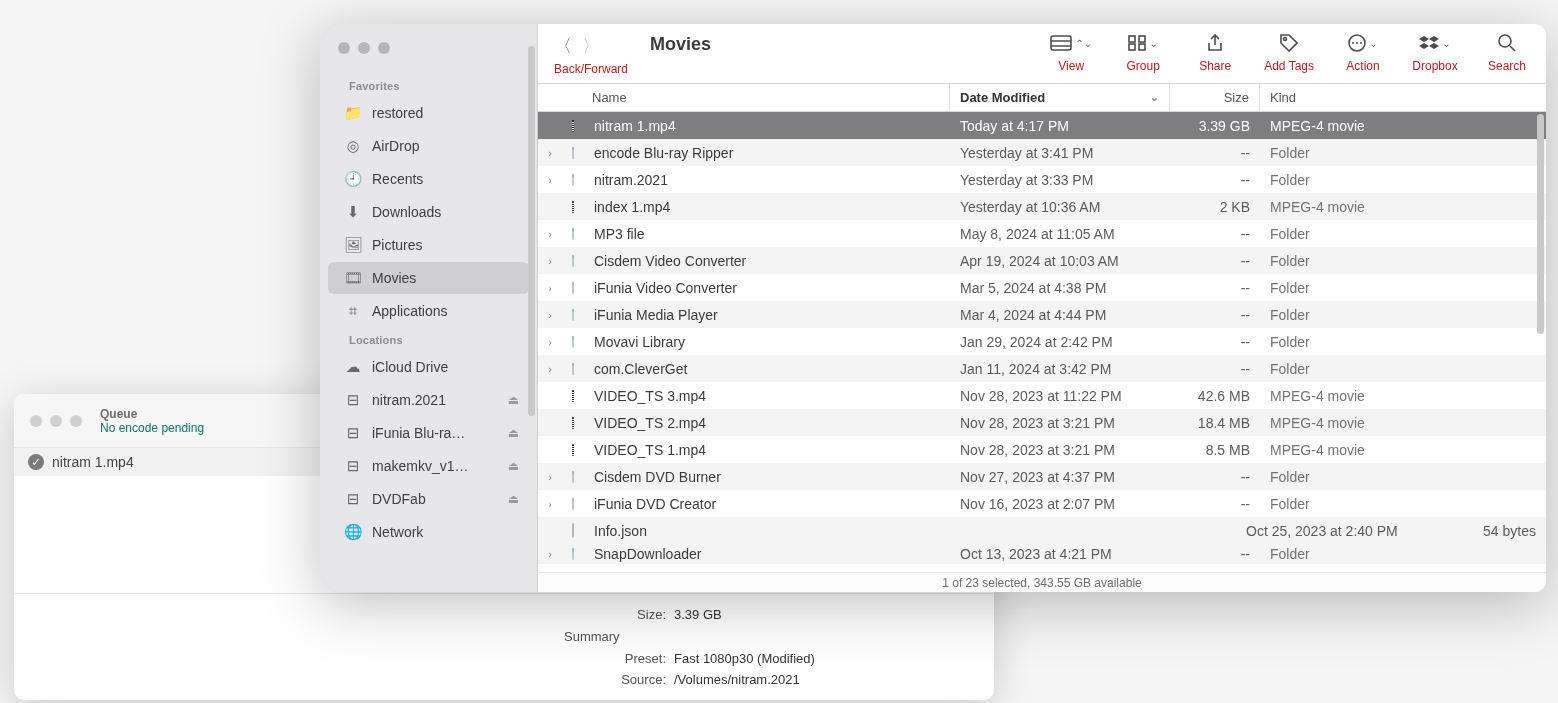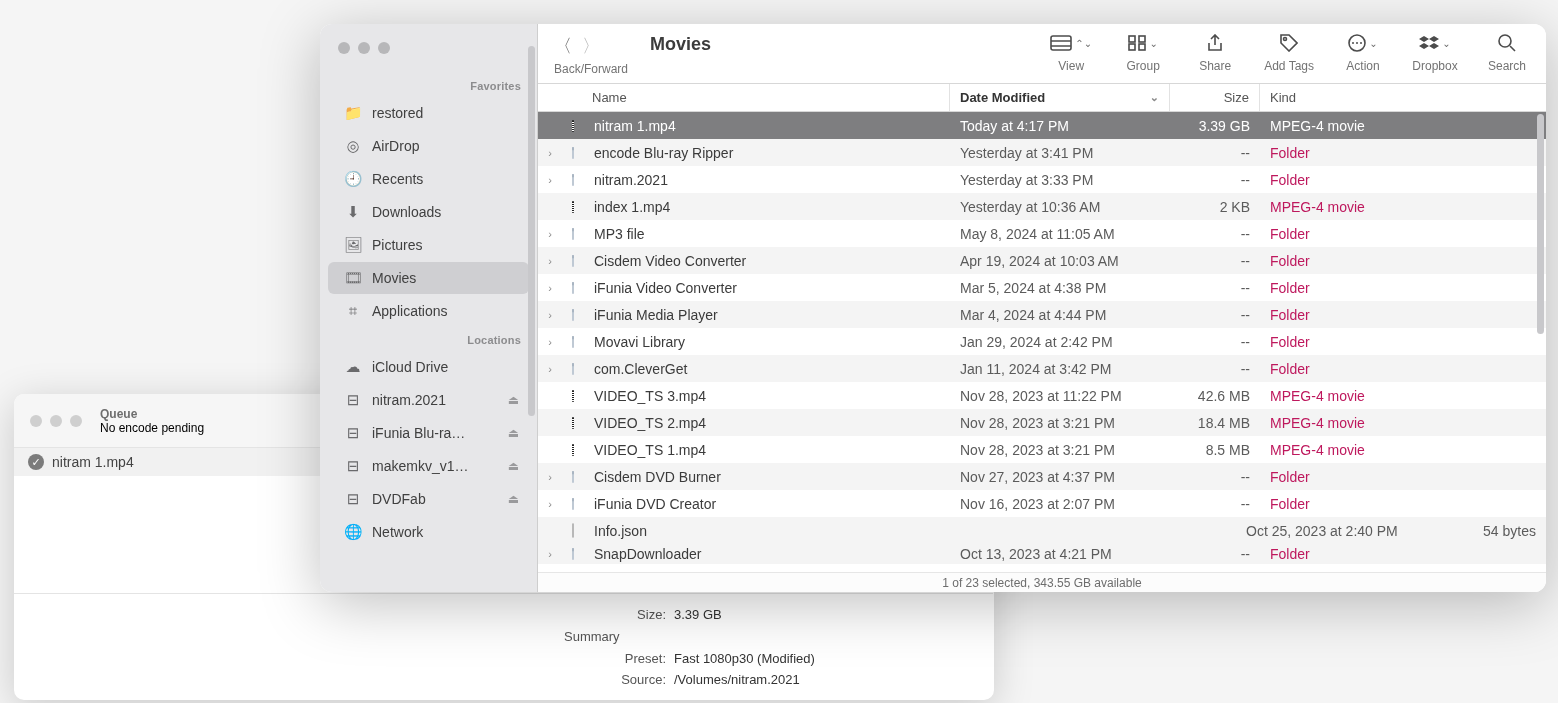--- a/index.html
+++ b/index.html
@@ -30,21 +30,21 @@
   height: 54px;
   background: #f6f6f6;
   border-bottom: 1px solid #e4e4e4;
   display: flex;
   align-items: center;
   padding: 0 16px;
 }
 .traffic { display:flex; gap:8px; margin-right:18px; }
 .dot { width:12px; height:12px; border-radius:50%; background:#cfcfcf; }
 .queue-title { font-size:12px; font-weight:600; color:#6e6e6e; }
-.queue-sub { font-size:12px; color:#000000; }
+.queue-sub { font-size:12px; color:#0f766e; }
 .queue-body { background:#fff; }
 .queue-row {
   display:flex; align-items:center; height:28px; padding:0 14px;
   background:#f1f1f1; font-size:14px; color:#444;
 }
 .check-circle {
   width:16px; height:16px; border-radius:50%; background:#7b7b7b;
   display:inline-flex; align-items:center; justify-content:center;
   color:#fff; font-size:11px; margin-right:8px;
 }
@@ -76,21 +76,21 @@
   width:218px;
   background:#e7e7e9;
   border-right:1px solid #cecece;
   padding-top:18px;
   position:relative;
 }
 .sidebar .traffic { margin-left:18px; margin-bottom:20px; }
 .sidebar .dot { background:#b7b7b9; }
 .side-heading {
   font-size:11px; font-weight:700; color:#8c8c8e;
-  padding:6px 16px 4px 12px; letter-spacing:.2px;text-align:right;
+  padding:6px 16px 4px 29px; letter-spacing:.2px;
 }
 .side-item {
   display:flex; align-items:center; gap:10px;
   height:32px; padding:0 16px; font-size:14px; color:#404040;
   border-radius:6px; margin:1px 8px; cursor:default;
   position:relative;
 }
 .side-item.selected { background:#cfcfd2; }
 .side-icon { width:18px; text-align:center; color:#6a6a6c; font-size:15px; }
 .eject { position:absolute; right:10px; color:#9a9a9c; font-size:12px; }
@@ -102,21 +102,21 @@
 
 .finder-main { flex:1; display:flex; flex-direction:column; background:#fff; position:relative;}
 .toolbar {
   height:60px; display:flex; align-items:flex-start;
   padding:8px 16px 0 16px; gap:26px;
   border-bottom:1px solid #d7d7d7;
 }
 .nav-group { display:flex; flex-direction:column; align-items:flex-start; }
 .nav-arrows { display:flex; gap:10px; color:#727272; font-size:18px; padding:2px 0 2px 0;}
 .nav-arrows span { cursor:default; }
-.tool-label { font-size:12px; color:#737373; margin-top:2px; }
+.tool-label { font-size:12px; color:#b91c1c; margin-top:2px; }
 .loc-title { font-size:18px; font-weight:600; color:#3c3c3c; margin-left:-4px; margin-top:2px;}
 .tool-spacer { flex:1; }
 .tool-btn {
   display:flex; flex-direction:column; align-items:center; gap:3px;
   min-width:46px; cursor:default;
 }
 .tool-icon { height:22px; display:flex; align-items:center; justify-content:center; color:#4c4c4c; font-size:16px;}
 .tool-icon svg { stroke:#4c4c4c; fill:none; stroke-width:1.6; }
 .chev { font-size:10px; color:#6b6b6b; margin-left:3px; }
 
@@ -154,21 +154,21 @@
   content:""; position:absolute; top:1px; bottom:1px; width:2px; background:
     repeating-linear-gradient(#222 0 1px,#fff 1px 2px);
 }
 .ic-video::before { left:0; } .ic-video::after { right:0; }
 .ic-json {
   width:13px; height:15px; border:1px solid #b8b8b8; border-radius:2px; background:#fff;
 }
 .c-name { flex:1; }
 .c-date { width:220px; color:#5b5b5b; }
 .c-size { width:90px; text-align:right; color:#5b5b5b; }
-.c-kind { width:286px; color:#be185d; }
+.c-kind { width:286px; color:#737373; }
 
 .partial-row {
   display:flex; align-items:center; height:20px; font-size:14px; background:#f4f4f4;
   color:#3b3b3b; overflow:hidden;
 }
 
 .status-bar {
   height:20px; display:flex; align-items:center; justify-content:center;
   font-size:12px; color:#6d6d6d; background:#fcfcfc;border-top:1px solid #e6e6e6;
 }

